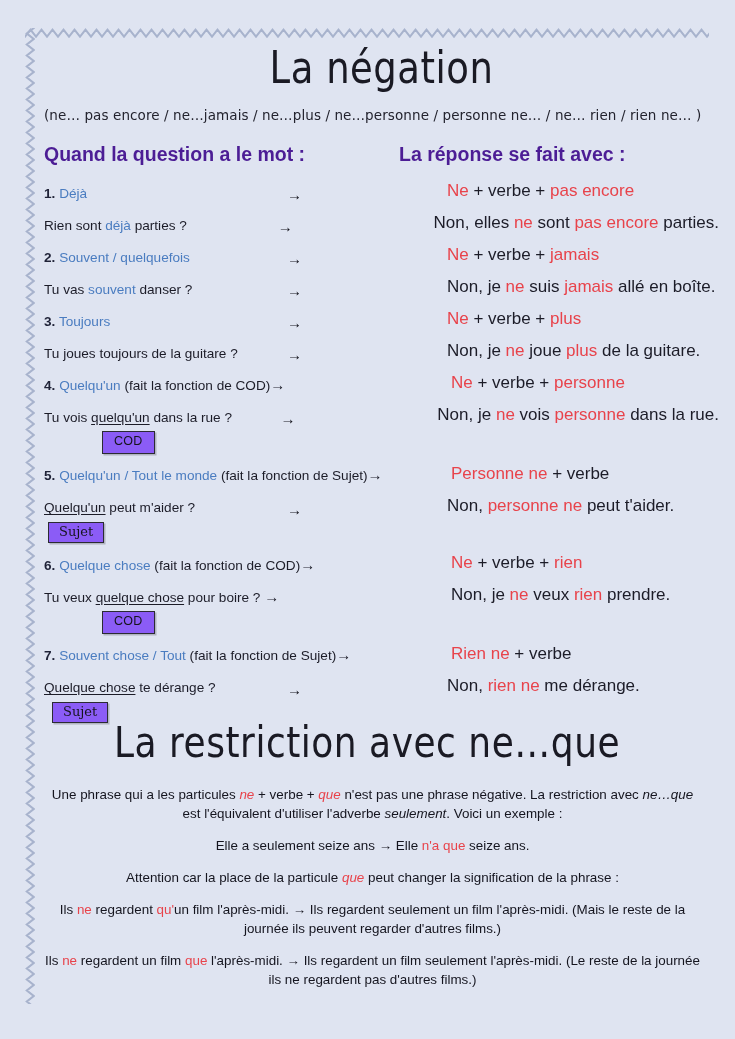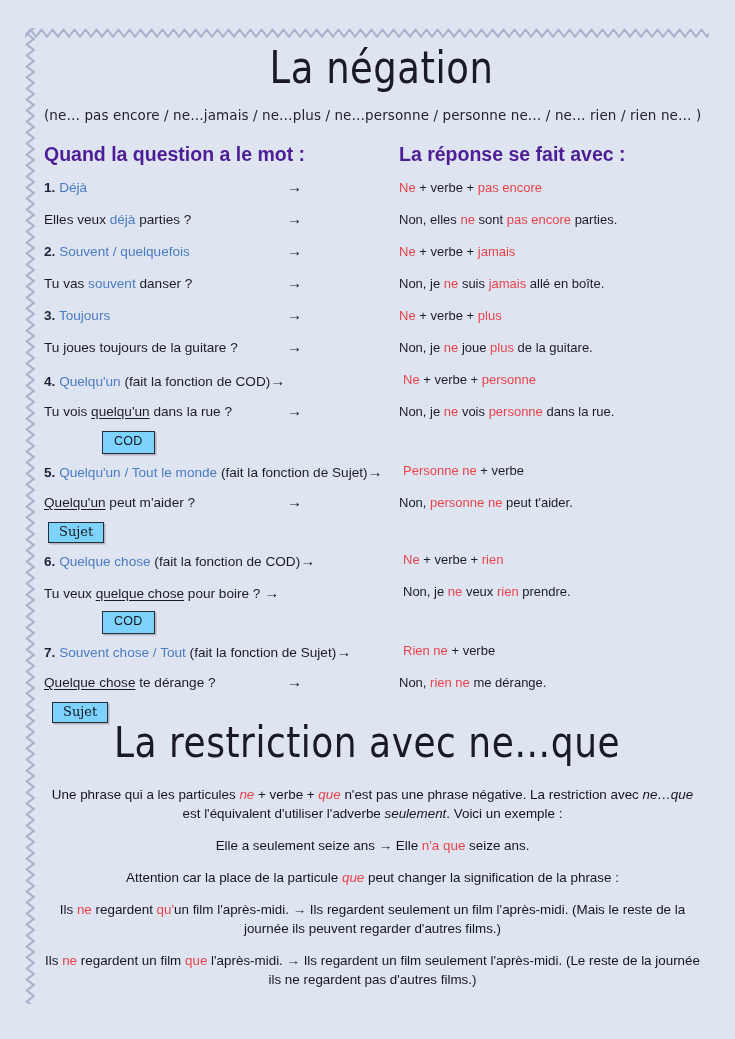--- a/index.html
+++ b/index.html
@@ -69,65 +69,66 @@
     font-weight: bold;
     color: #4c1d95;
   }
   .col-head.left  { width: 355px; }
   .col-head.right { flex: 1; }
 
   
   .rows { margin-top: 11px; }
   .row {
     display: flex;
-    align-items: flex-start;
+    align-items: flex-end;
     min-height: 26px;
     margin-bottom: 6px;
   }
   .cell-left {
     width: 243px;
     font-size: 13.6px;
     line-height: 1.35;
     padding-top: 2px;
     white-space: nowrap;
   }
   .cell-left.wide { width: 355px; }
   .cell-arrow {
     width: 112px;
     font-size: 15px;
     padding-top: 1px;
     color: #13131c;
   }
   .cell-right {
     flex: 1;
-    font-size: 13px;
+    font-size: 17px;
     line-height: 1.35;
     padding-top: 2px;
     white-space: nowrap;
+    margin-left: 48px;
   }
   .row.tight .cell-left { padding-right: 4px; }
 
   
   .inline-arrow { font-size: 15px; }
 
   
   .kw-blue   { color: #4a7cc0; }
   .kw-red    { color: #e8434b; }
   .num       { color: #1f2237; font-weight: bold; }
   .ul        { text-decoration: underline; text-underline-offset: 2px; }
   .it        { font-style: italic; }
 
   
   .label-box-row {
     display: flex;
     margin: -2px 0 6px 0;
   }
   .label-box {
     display: inline-block;
-    background: #7dd3fc;
+    background: #8b5cf6;
     border: 1.6px solid #2b2b33;
     box-shadow: 1.5px 1.5px 0 rgba(90,90,100,.35);
     font-size: 12.5px;
     padding: 3px 11px 4px 11px;
     line-height: 1.1;
     color: #15151c;
   }
   .label-box.cod {
     font-family: "Liberation Sans", sans-serif;
     letter-spacing: .3px;
@@ -202,21 +203,21 @@
         <span class="num">1.</span>
         <span class="kw-blue">Déjà</span>
       </div>
       <div class="cell-arrow">→</div>
       <div class="cell-right">
         <span class="kw-red">Ne</span><span> + verbe + </span><span class="kw-red">pas encore</span>
       </div>
     </div>
     <div class="row">
       <div class="cell-left">
-        <span>Elles veux </span><span class="kw-blue">déjà</span><span> parties ?</span>
+        <span>Rien sont </span><span class="kw-blue">déjà</span><span> parties ?</span>
       </div>
       <div class="cell-arrow">→</div>
       <div class="cell-right">
         <span>Non, elles </span><span class="kw-red">ne</span><span> sont </span><span class="kw-red">pas encore</span><span> parties.</span>
       </div>
     </div>
 
     <div class="row">
       <div class="cell-left">
         <span class="num">2.</span>

